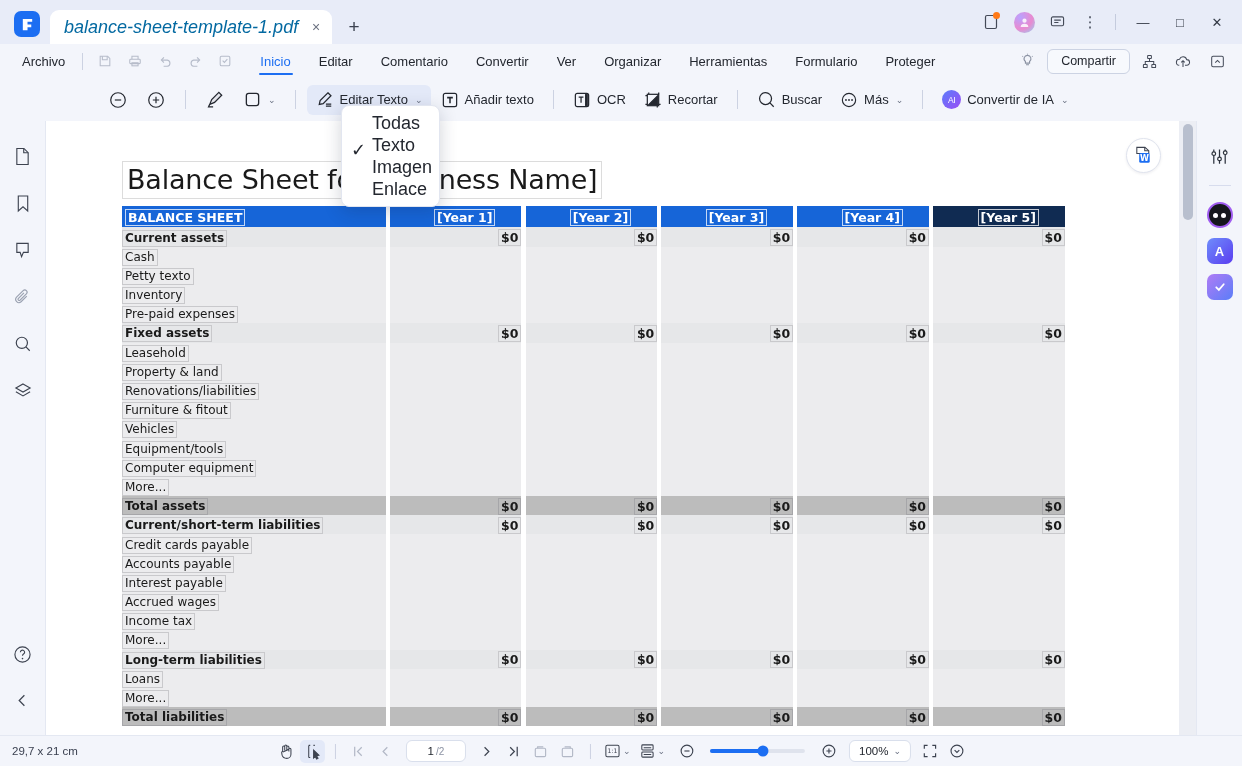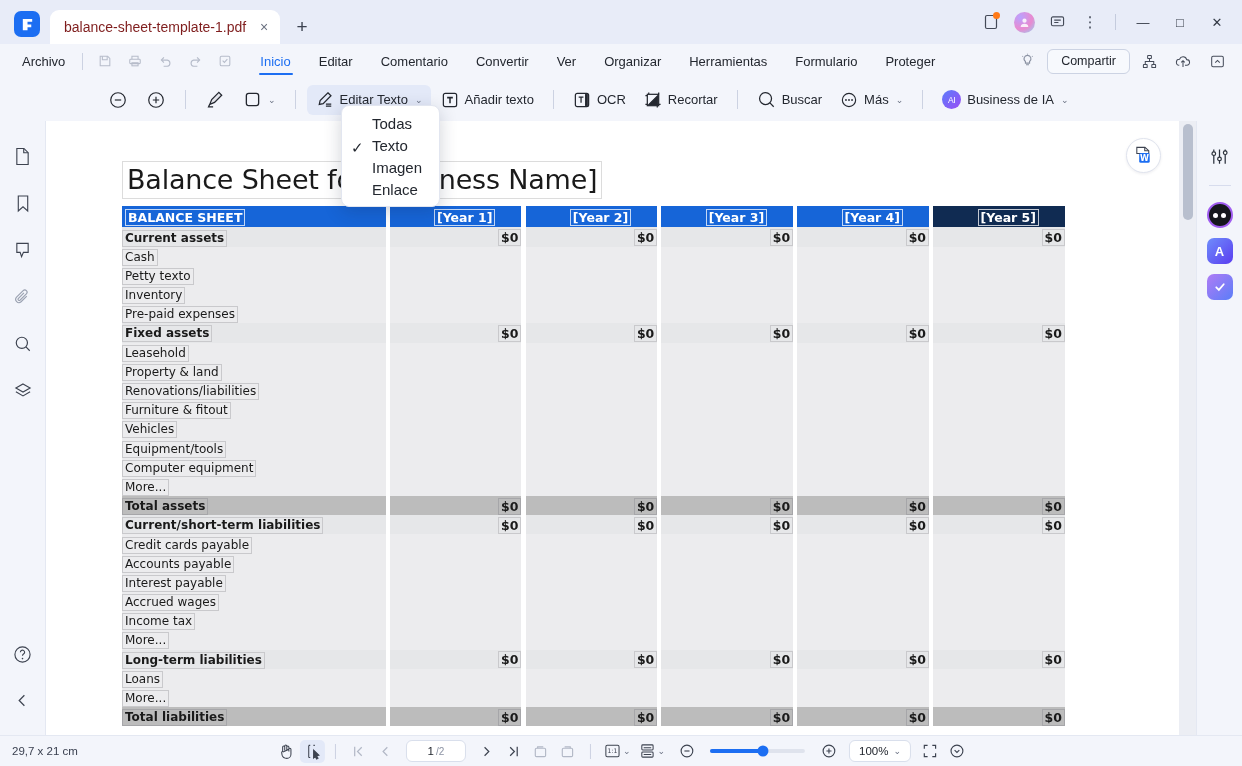--- a/index.html
+++ b/index.html
@@ -20,21 +20,21 @@
   .applogo {
     width: 26px; height: 26px; border-radius: 7px; background: #1c6ef2;
     margin-bottom: 7px; margin-right: 10px; display: flex; align-items: center; justify-content: center;
     flex: none;
   }
   .applogo svg { display:block; }
   .tab {
     height: 34px; min-width: 198px; background: #fff; border-radius: 9px 9px 0 0;
     display: flex; align-items: center; padding: 0 6px 0 14px; gap: 8px;
   }
-  .tab-title { font-size: 14px; color: #7f1d1d; white-space: nowrap; }
+  .tab-title { font-size: 18px; color: #0369a1; white-space: nowrap; font-style: italic; }
   .tab-close {
     width: 20px; height: 20px; border-radius: 4px; display: flex;
     align-items: center; justify-content: center; color: #6b7180; font-size: 14px;
     line-height: 1;
   }
   .tab-new {
     width: 28px; height: 28px; margin: 0 0 4px 8px; border-radius: 5px;
     display: flex; align-items: center; justify-content: center;
     color: #3c4250; font-size: 19px; line-height: 1; font-weight: 300;
   }
@@ -107,21 +107,21 @@
     color: #fff; font-size: 8.5px; font-weight: normal; letter-spacing: -.3px; text-align: right;
   }
 
   
   .dropdown {
     position: absolute; left: 341px; top: 105px; width: 99px;
     background: #fff; border-radius: 8px; border: 1px solid #e2e6f0;
     box-shadow: 0 5px 18px rgba(25,35,60,.20); padding: 6px 0; z-index: 90;
   }
   .dd-item {
-    height: 22px; display: flex; align-items: center; font-size: 15px; color: #23272f;
+    height: 22px; display: flex; align-items: center; font-size: 18px; color: #23272f;
     padding-left: 30px; position: relative;
   }
   .dd-check { position: absolute; left: 9px; top: 5px; color: #23272f; }
 
   
   .body { flex: 1; display: flex; position: relative; min-height: 0; }
   .lrail {
     width: 46px; background: #f3f5fb; display: flex; flex-direction: column;
     align-items: center; padding-top: 22px; gap: 21px; flex: none;
     border-right: 1px solid #e4e8f2;
@@ -450,21 +450,21 @@
           <circle cx="6.3" cy="9.5" r=".95" fill="#23272f" stroke="none"></circle>
           <circle cx="9.5" cy="9.5" r=".95" fill="#23272f" stroke="none"></circle>
           <circle cx="12.7" cy="9.5" r=".95" fill="#23272f" stroke="none"></circle>
         </svg>
       <span>Más</span>
       <span class="chev">⌄</span>
     </div>
     <div class="tb-div"></div>
     <div class="tbtn">
       <span class="ai-circle">AI</span>
-      <span>Business de IA</span>
+      <span>Convertir de IA</span>
       <span class="chev">⌄</span>
     </div>
   </div>
 
   <div class="dropdown">
     <div class="dd-item">
       <span>Todas</span>
     </div>
     <div class="dd-item">
       <span class="dd-check">✓</span>

